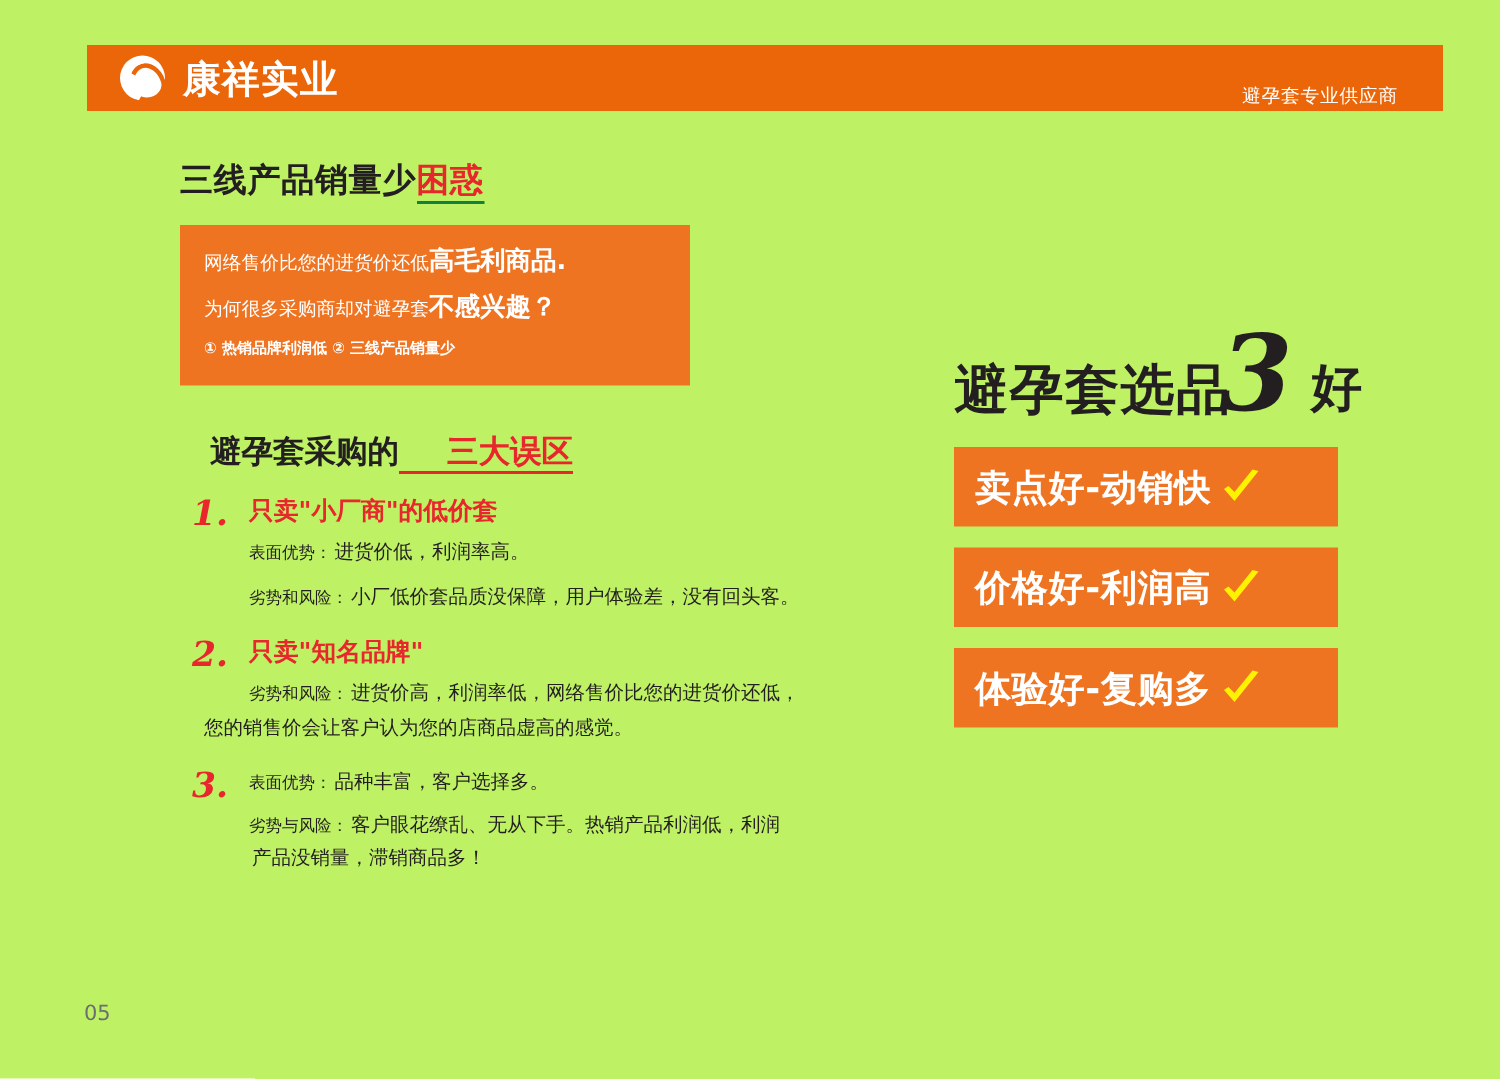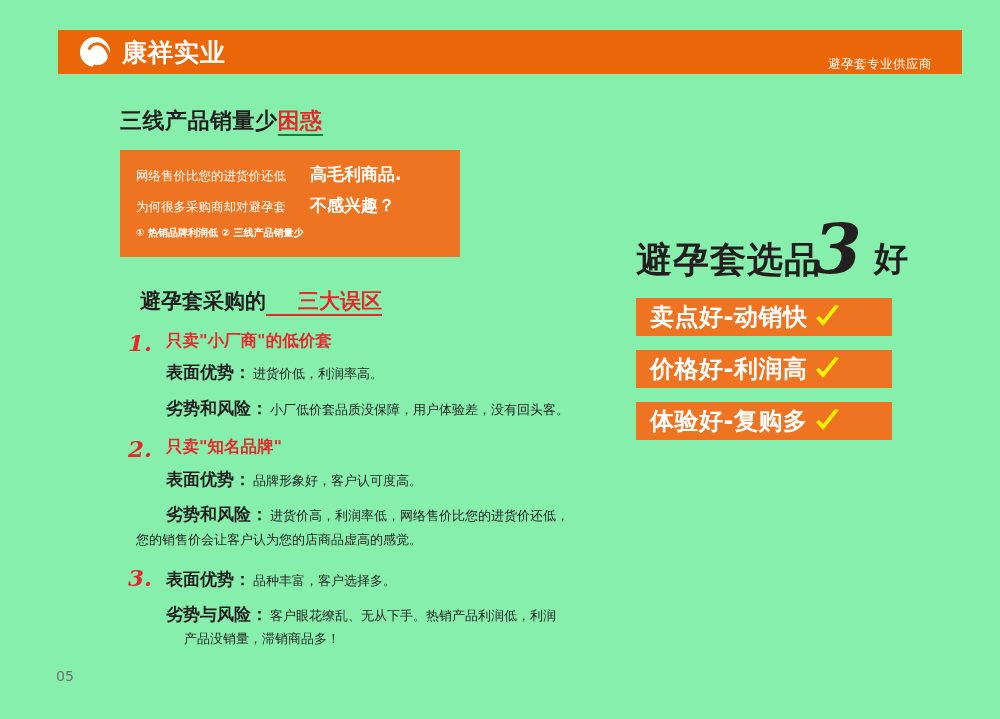--- a/index.html
+++ b/index.html
@@ -7,21 +7,21 @@
     padding: 0;
     background: #ffffff;
   }
   body {
     font-family: "Liberation Sans", sans-serif;
   }
   .page {
     position: relative;
     width: 1000px;
     height: 719px;
-    background: #86efac;
+    background: #bef264;
     overflow: hidden;
   }
 
   
   .header {
     position: absolute;
     left: 58px;
     top: 30px;
     width: 904px;
     height: 44px;
@@ -99,21 +99,21 @@
     box-sizing: border-box;
     font-family: "DejaVu Sans", "Liberation Sans", sans-serif;
   }
   .orange-box .line {
     line-height: 1.05;
     margin-bottom: 13px;
     white-space: nowrap;
   }
   .orange-box .line:last-child { margin-bottom: 0; }
   .sm { font-size: 12.5px; }
-  .lg { font-size: 17px; font-weight: bold; margin-left: 24px; }
+  .lg { font-size: 17px; font-weight: bold; }
   .md { font-size: 10px; font-weight: bold; }
 
   .sub-title {
     margin-top: 30px;
     margin-left: 20px;
     font-size: 21px;
     font-weight: bold;
     color: #231f20;
     font-family: "DejaVu Sans", "Liberation Sans", sans-serif;
   }
@@ -147,26 +147,26 @@
     line-height: 1.2;
   }
   .item-row {
     margin-top: 9px;
     font-size: 13px;
     color: #231f20;
     line-height: 1.55;
     font-family: "DejaVu Sans", "Liberation Sans", sans-serif;
   }
   .item-row .lbl {
-    font-size: 17px;
-    font-weight: bold;
+    font-size: 11px;
+    font-weight: normal;
   }
   .item-row .txt { margin-left: 2px; }
   .item-row.indent2 { margin-top: 2px; margin-left: -32px; }
-  .item-row.indent3 { margin-top: 2px; margin-left: 16px; }
+  .item-row.indent3 { margin-top: 2px; margin-left: 0px; }
 
   
   .right-col {
     position: absolute;
     left: 636px;
     top: 222px;
     width: 300px;
   }
   .right-title {
     position: relative;
@@ -197,21 +197,21 @@
     left: 238px;
     top: 14px;
     font-size: 34px;
     font-weight: bold;
   }
 
   .bar {
     position: relative;
     margin-top: 14px;
     width: 256px;
-    height: 38px;
+    height: 53px;
     background: #ef7421;
     display: flex;
     align-items: center;
   }
   .bar .bar-text {
     margin-left: 14px;
     color: #ffffff;
     font-size: 24px;
     font-weight: bold;
     font-family: "DejaVu Sans", "Liberation Sans", sans-serif;
@@ -272,23 +272,20 @@
         <span class="lbl">表面优势：</span><span class="txt">进货价低，利润率高。</span>
       </div>
       <div class="item-row">
         <span class="lbl">劣势和风险：</span><span class="txt">小厂低价套品质没保障，用户体验差，没有回头客。</span>
       </div>
     </div>
 
     <div class="item">
       <div class="item-num">2.</div>
       <div class="item-head">只卖"知名品牌"</div>
-      <div class="item-row">
-        <span class="lbl">表面优势：</span><span class="txt">品牌形象好，客户认可度高。</span>
-      </div>
       <div class="item-row">
         <span class="lbl">劣势和风险：</span><span class="txt">进货价高，利润率低，网络售价比您的进货价还低，</span>
       </div>
       <div class="item-row indent2">
         <span class="txt">您的销售价会让客户认为您的店商品虚高的感觉。</span>
       </div>
     </div>
 
     <div class="item">
       <div class="item-num">3.</div>

